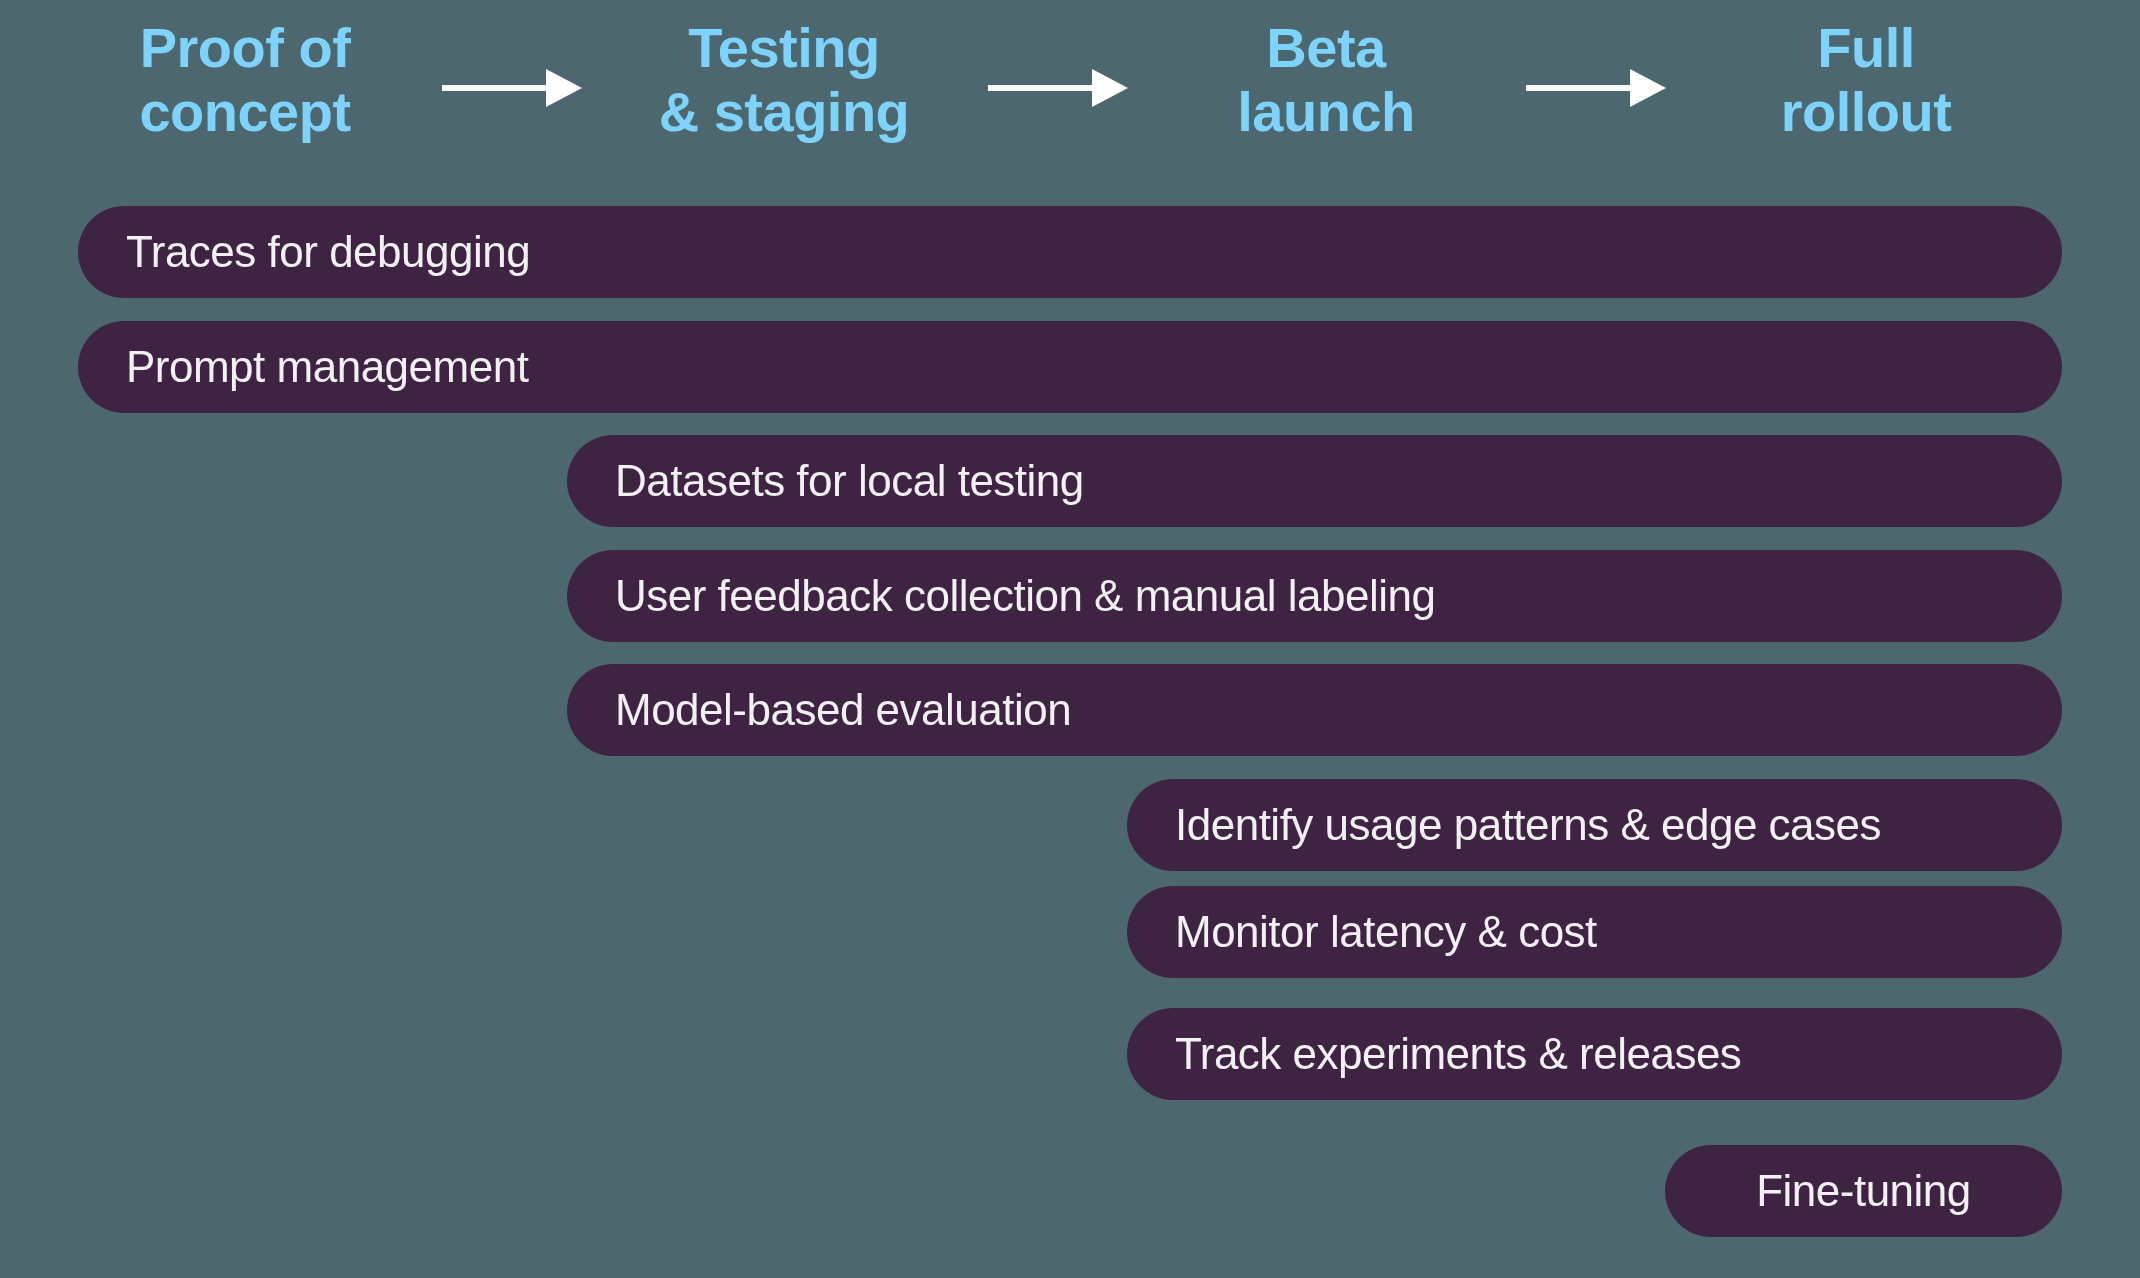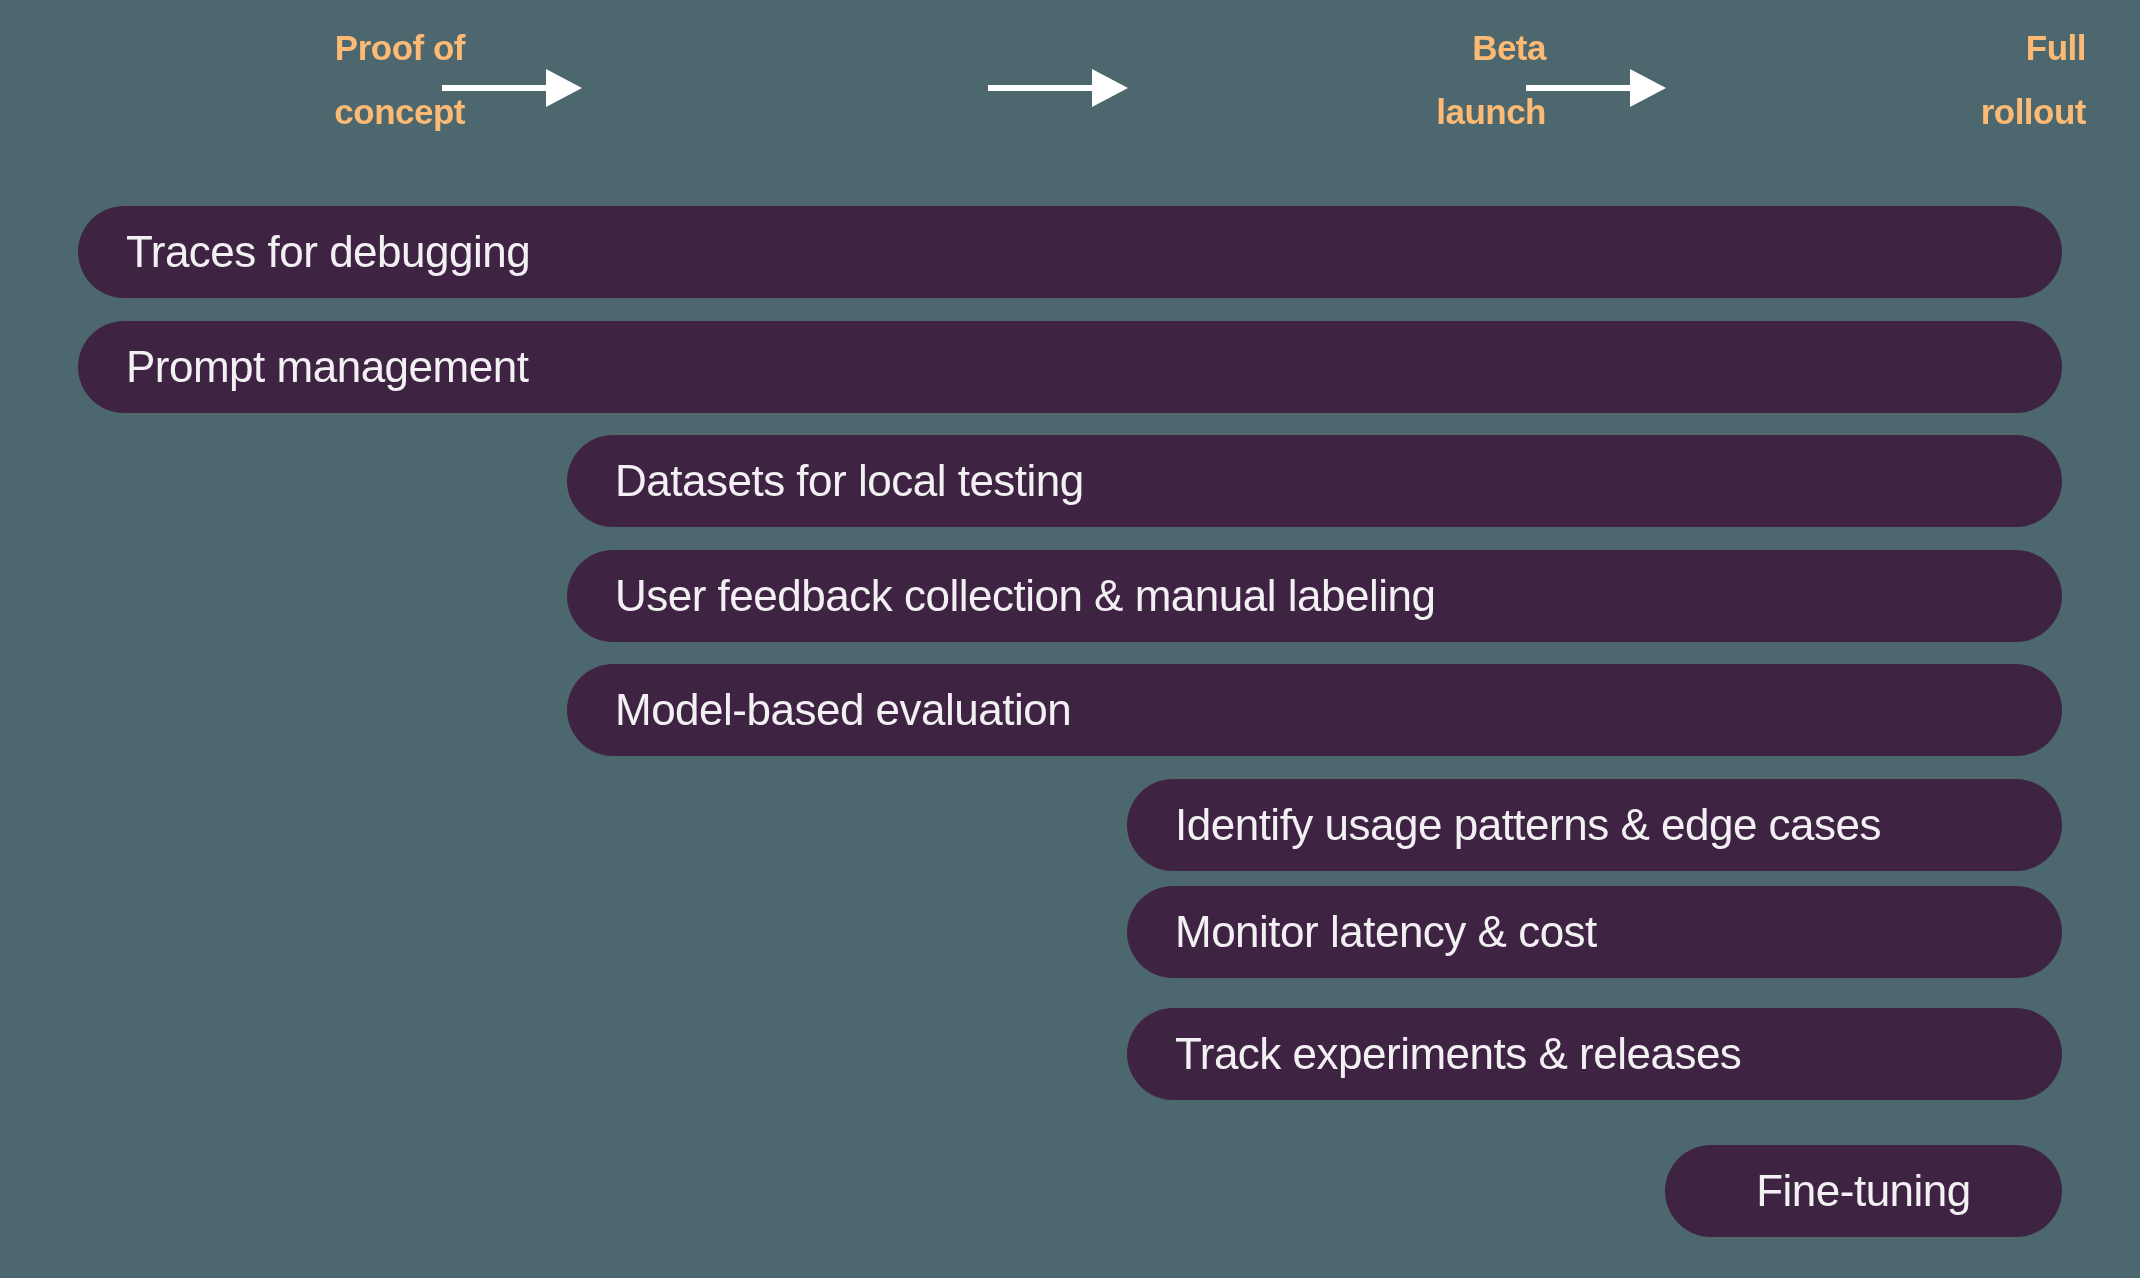--- a/index.html
+++ b/index.html
@@ -14,25 +14,25 @@
     height: 1278px;
     background: #4D676E;
     overflow: hidden;
   }
 
   
   .stage-label {
     position: absolute;
     top: 16px;
     width: 440px;
-    color: #fdba74;
-    font-size: 35px;
+    color: #7dd3fc;
+    font-size: 56px;
     font-weight: 700;
     line-height: 64px;
-    text-align: right;
+    text-align: center;
     white-space: pre-line;
     letter-spacing: -0.5px;
   }
   #stage-1 { left:   25px; }
   #stage-2 { left:  564px; }
   #stage-3 { left: 1106px; }
   #stage-4 { left: 1646px; }
 
   .stage-arrow {
     position: absolute;
@@ -76,20 +76,22 @@
   #bar-8 { top: 1008px; left: 1127px; text-align: right; }
   #bar-9 { top: 1122px; left: 1665px; }
 </style>
 </head>
 <body>
 
 <div id="canvas">
 
   <div class="stage-label" id="stage-1">Proof of
 concept</div>
+  <div class="stage-label" id="stage-2">Testing
+&amp; staging</div>
   <div class="stage-label" id="stage-3">Beta
 launch</div>
   <div class="stage-label" id="stage-4">Full
 rollout</div>
 
   <svg class="stage-arrow" id="arrow-1" viewBox="0 0 140 48">
     <rect x="0" y="21" width="108" height="6" fill="#FFFFFF"></rect>
     <polygon points="104,5 140,24 104,43" fill="#FFFFFF"></polygon>
   </svg>
   <svg class="stage-arrow" id="arrow-2" viewBox="0 0 140 48">

